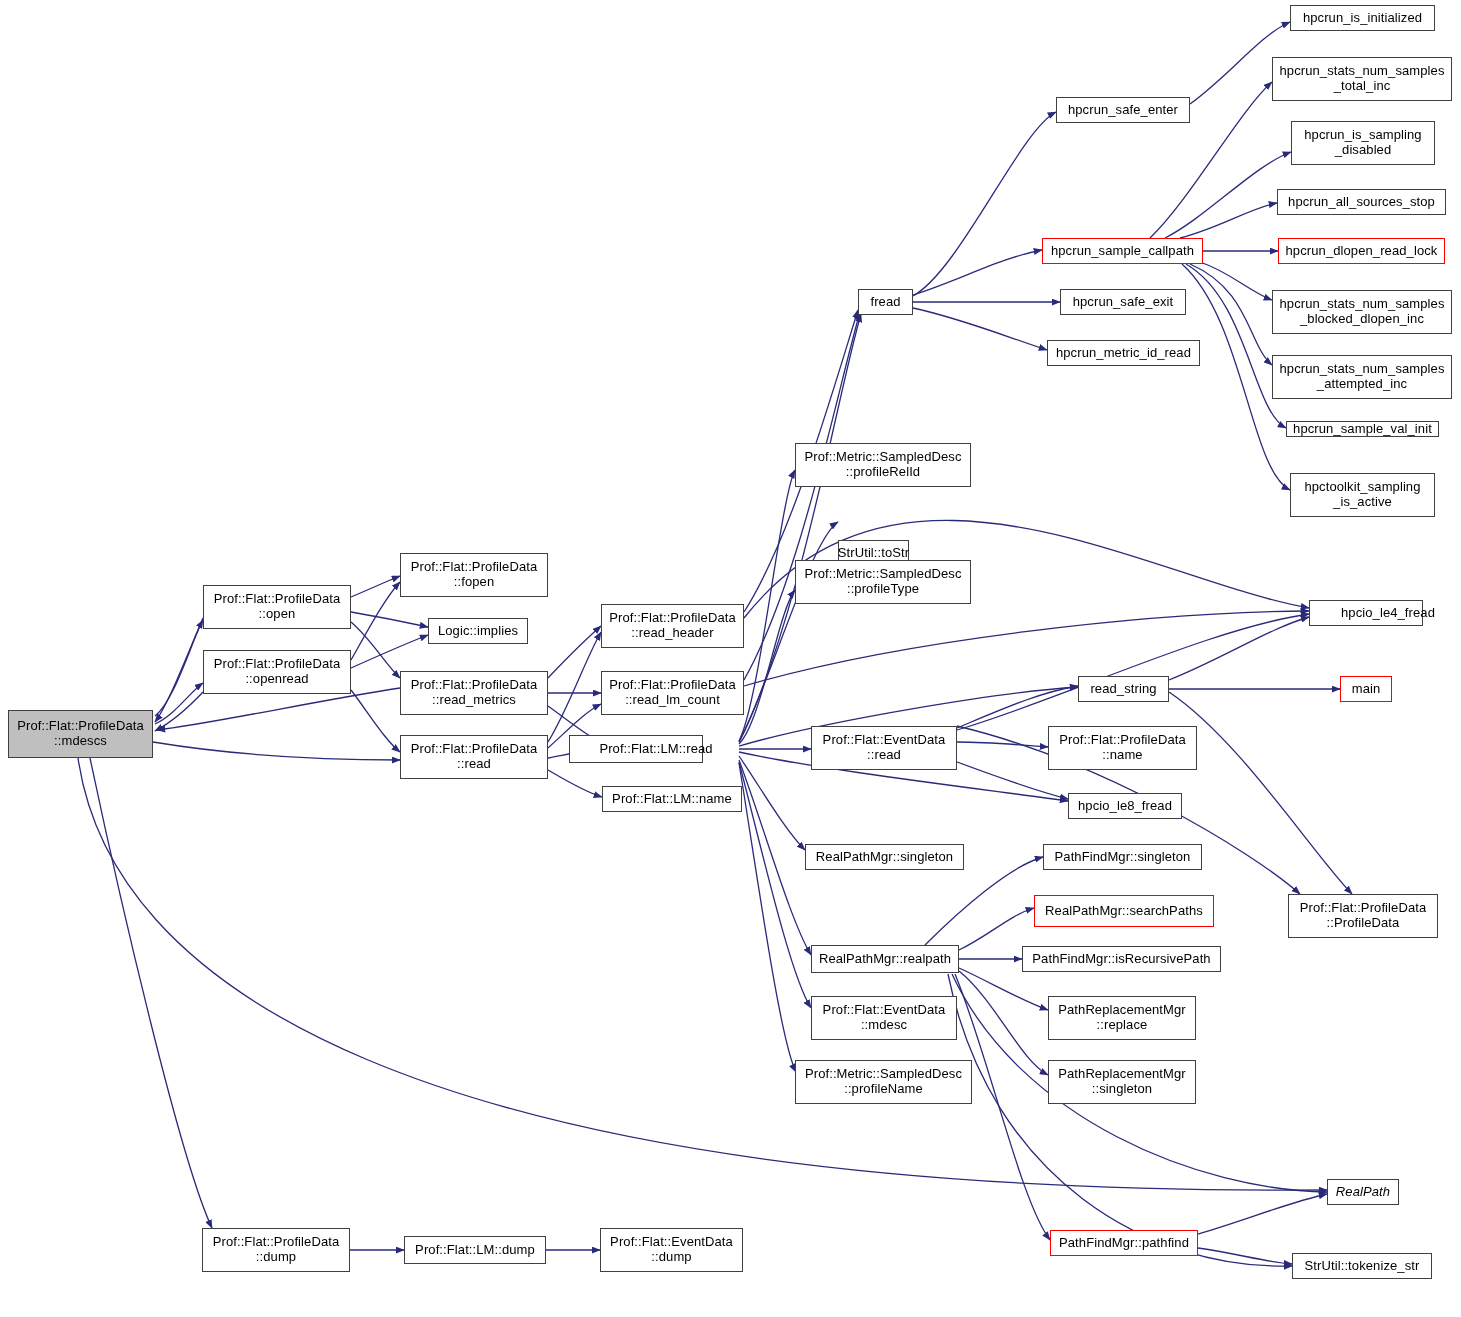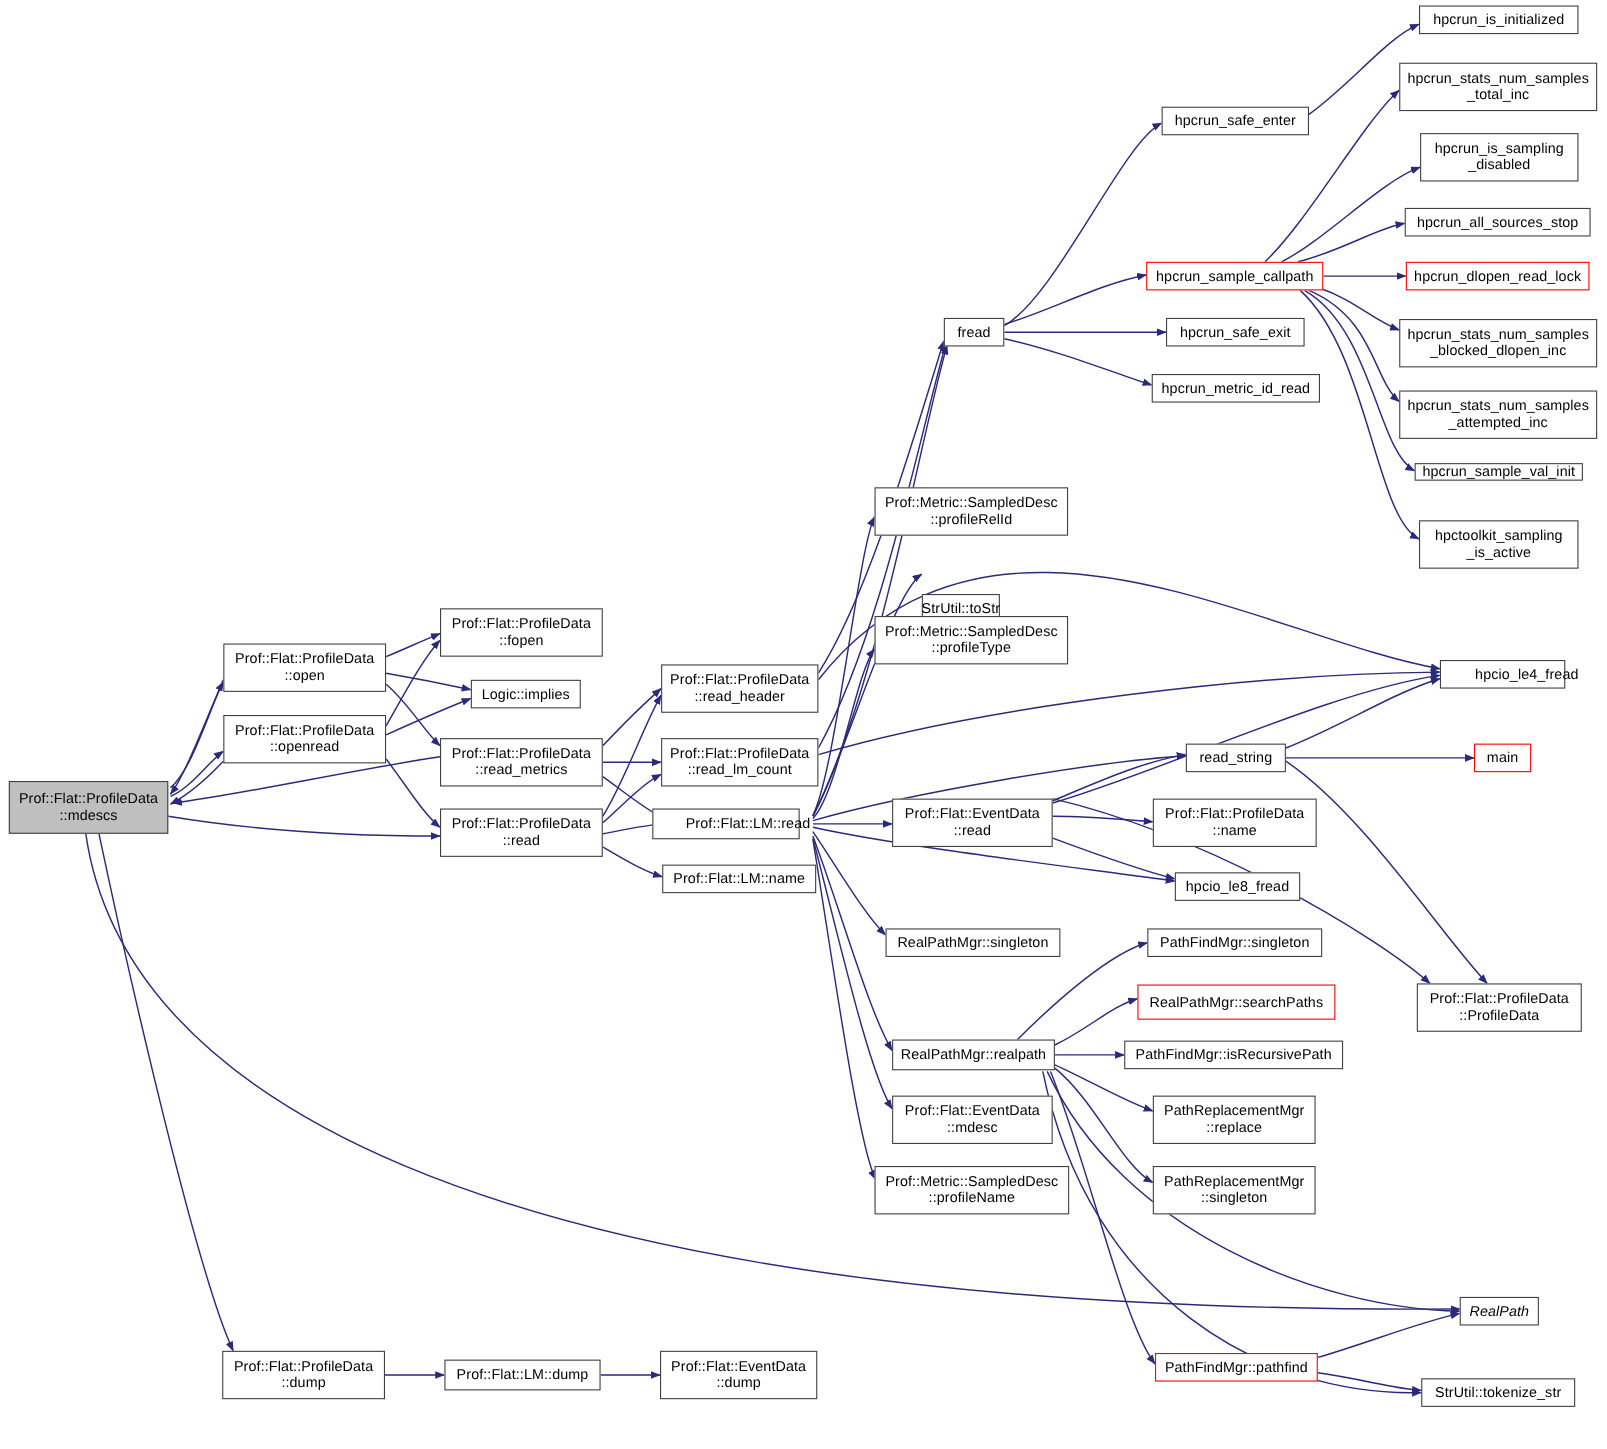--- a/index.html
+++ b/index.html
@@ -127,21 +127,21 @@
       <div class="node" style="left: 428px; top: 618px; width: 100px; height: 26px;"><span>Logic::implies</span></div>
       <div class="node" style="left: 400px; top: 671px; width: 148px; height: 44px;"><span>Prof::Flat::ProfileData
 ::read_metrics</span></div>
       <div class="node" style="left: 400px; top: 735px; width: 148px; height: 44px;"><span>Prof::Flat::ProfileData
 ::read</span></div>
       <div class="node" style="left: 404px; top: 1236px; width: 142px; height: 28px;"><span>Prof::Flat::LM::dump</span></div>
       <div class="node" style="left: 601px; top: 604px; width: 143px; height: 44px;"><span>Prof::Flat::ProfileData
 ::read_header</span></div>
       <div class="node" style="left: 601px; top: 671px; width: 143px; height: 44px;"><span>Prof::Flat::ProfileData
 ::read_lm_count</span></div>
-      <div class="node" style="left: 593px; top: 735px; width: 134px; height: 28px; padding-left: 40px;"><span>Prof::Flat::LM::read</span></div>
+      <div class="node" style="left: 569px; top: 735px; width: 134px; height: 28px; padding-left: 40px;"><span>Prof::Flat::LM::read</span></div>
       <div class="node" style="left: 602px; top: 786px; width: 140px; height: 26px;"><span>Prof::Flat::LM::name</span></div>
       <div class="node" style="left: 600px; top: 1228px; width: 143px; height: 44px;"><span>Prof::Flat::EventData
 ::dump</span></div>
       <div class="node" style="left: 858px; top: 289px; width: 55px; height: 26px;"><span>fread</span></div>
       <div class="node" style="left: 795px; top: 443px; width: 176px; height: 44px;"><span>Prof::Metric::SampledDesc
 ::profileRelId</span></div>
       <div class="node" style="left: 838px; top: 520px; width: 71px; height: 26px; margin-top: 20px;"><span>StrUtil::toStr</span></div>
       <div class="node" style="left: 795px; top: 560px; width: 176px; height: 44px;"><span>Prof::Metric::SampledDesc
 ::profileType</span></div>
       <div class="node" style="left: 811px; top: 726px; width: 146px; height: 44px;"><span>Prof::Flat::EventData

